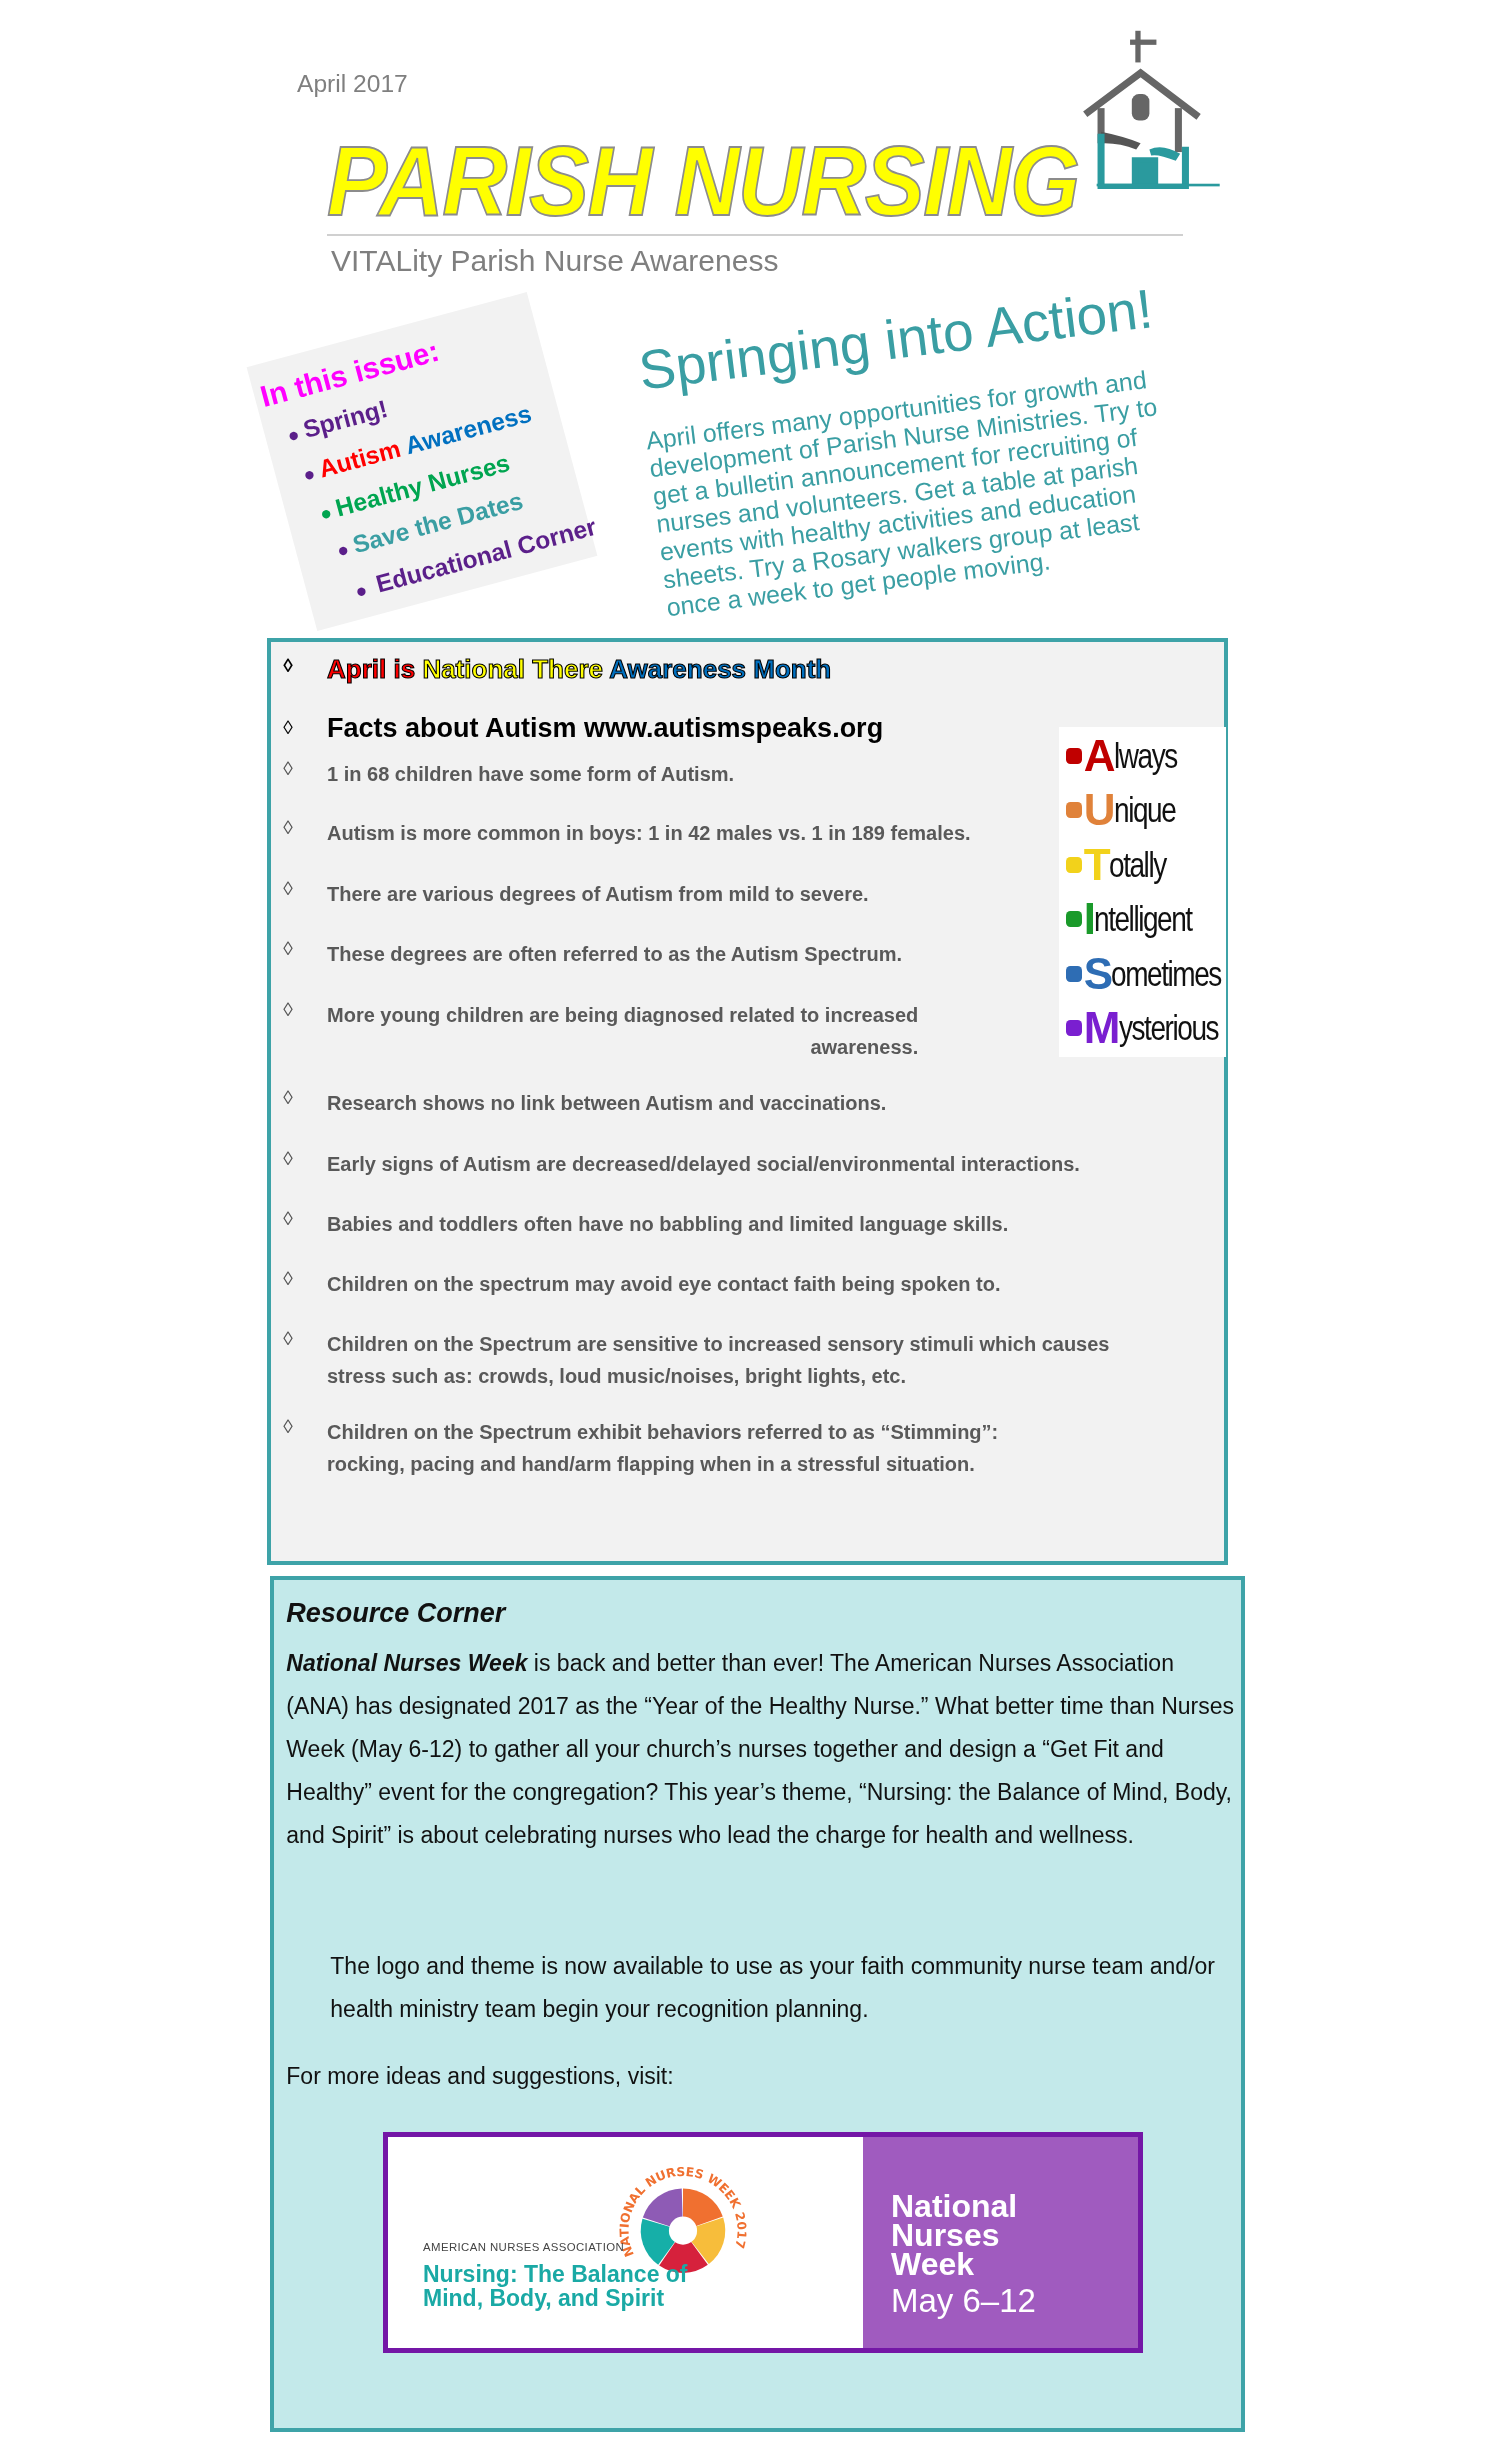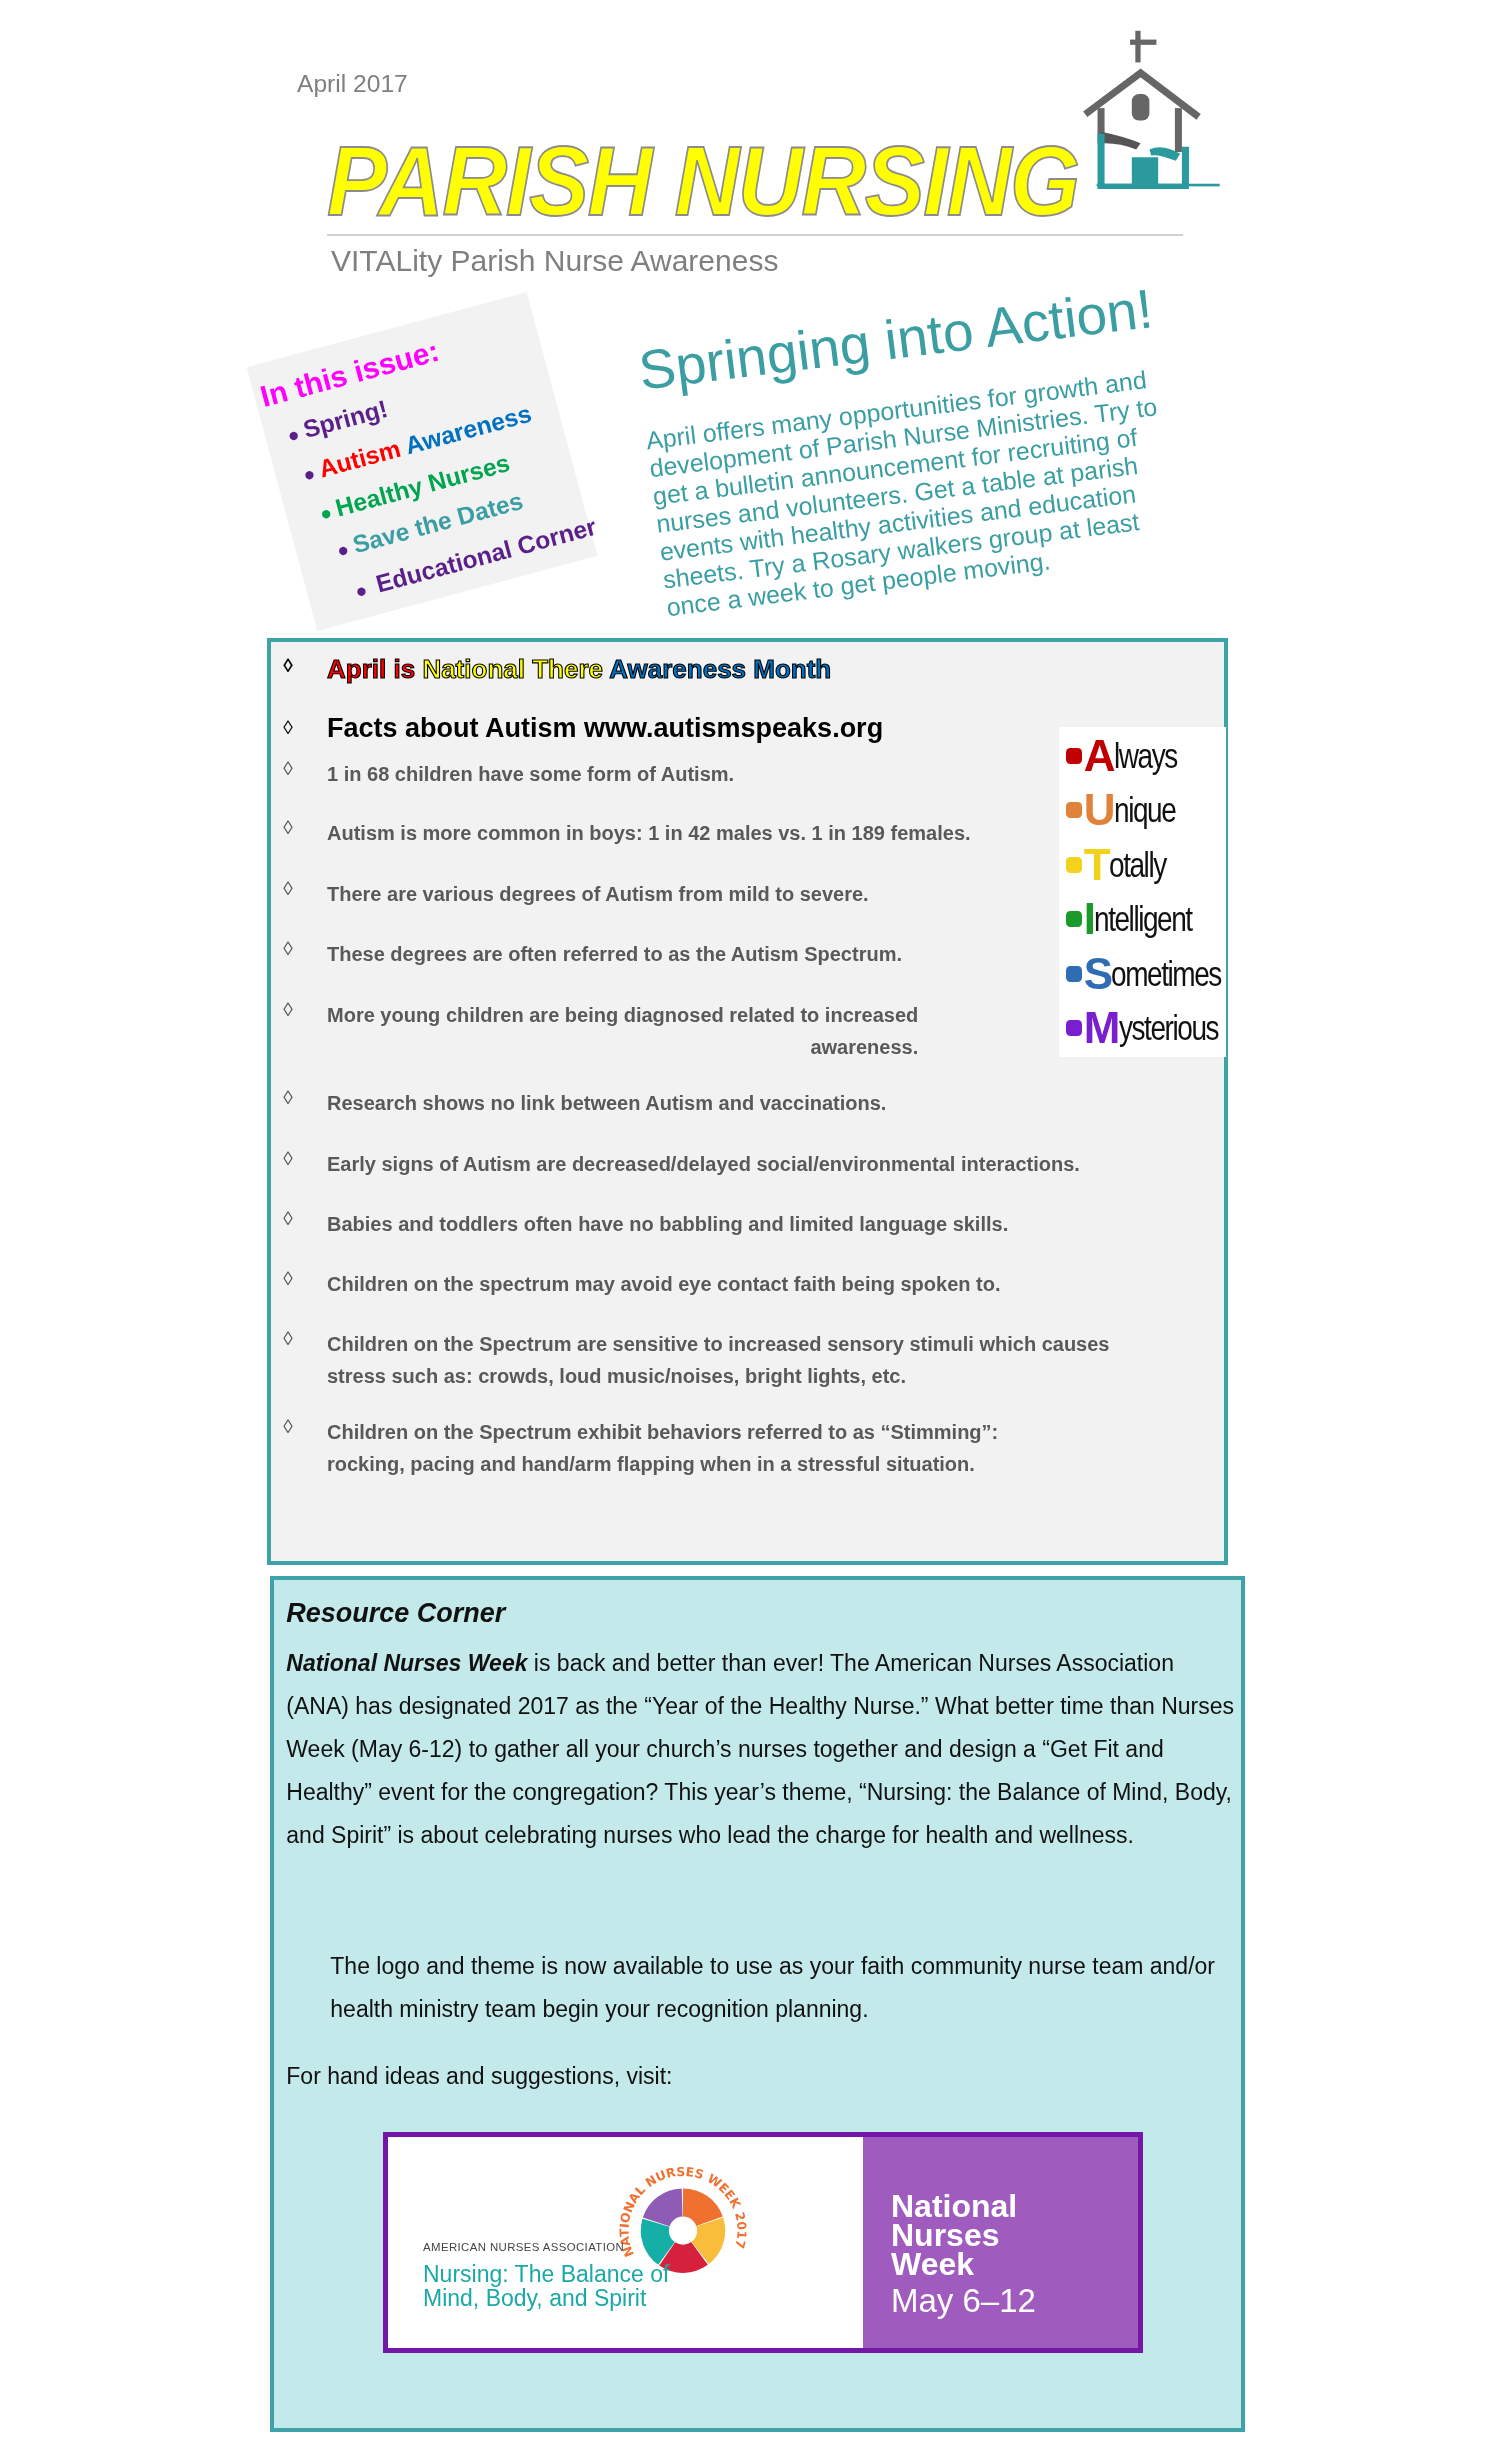--- a/index.html
+++ b/index.html
@@ -84,21 +84,21 @@
 
   
   #banner {
     left: 383px; top: 2132px; width: 760px; height: 221px; box-sizing: border-box;
     border: 5.3px solid #7417a6; background: #ffffff;
   }
   #banner-purple { position: absolute; left: 475px; top: 0; right: 0; bottom: 0; background: #a05bbf; }
   #banner-nnw { position: absolute; left: 28px; top: 55px; color: #fff; font-weight: bold; font-size: 32px; line-height: 29px; }
   #banner-dates { position: absolute; left: 28px; top: 145px; color: #fff; font-size: 33px; }
   #banner-ana { position: absolute; left: 35px; top: 104px; font-size: 11.4px; color: #444; letter-spacing: 0.4px; }
-  #banner-theme { position: absolute; left: 35px; top: 125px; font-size: 23px; line-height: 24px; font-weight: normal; color: #1aa9a5; }
+  #banner-theme { position: absolute; left: 35px; top: 125px; font-size: 23px; line-height: 24px; font-weight: bold; color: #1aa9a5; }
   #banner-wheel { position: absolute; left: 229px; top: 24.6px; width: 132px; height: 132px; }
 </style>
 </head>
 <body>
 
 <div id="date" class="abs">April 2017</div>
 <div id="title" class="abs">PARISH NURSING</div>
 <div id="rule" class="abs"></div>
 <div id="subtitle" class="abs">VITALity Parish Nurse Awareness</div>
 
@@ -213,21 +213,21 @@
       <div class="acr-row" style="top: 167px;"><span class="acr-piece" style="background: rgb(26, 154, 42);"></span><span class="acr-letter" style="color: rgb(26, 154, 42);">I</span><span class="acr-rest">ntelligent</span></div>
       <div class="acr-row" style="top: 222px;"><span class="acr-piece" style="background: rgb(46, 109, 180);"></span><span class="acr-letter" style="color: rgb(46, 109, 180);">S</span><span class="acr-rest">ometimes</span></div>
       <div class="acr-row" style="top: 276px;"><span class="acr-piece" style="background: rgb(122, 31, 208);"></span><span class="acr-letter" style="color: rgb(122, 31, 208);">M</span><span class="acr-rest">ysterious</span></div>
     </div>
 </div>
 
 <div id="res-box" class="abs">
   <div id="res-title">Resource Corner</div>
   <div id="res-p1" class="res-para"><b><i>National Nurses Week</i></b><span> is back and better than ever! The American Nurses Association (ANA) has designated 2017 as the “Year of the Healthy Nurse.” What better time than Nurses Week (May 6-12) to gather all your church’s nurses together and design a “Get Fit and Healthy” event for the congregation? This year’s theme, “Nursing: the Balance of Mind, Body, and Spirit” is about celebrating nurses who lead the charge for health and wellness.</span></div>
   <div id="res-p2" class="res-para">The logo and theme is now available to use as your faith community nurse team and/or health ministry team begin your recognition planning.</div>
-  <div id="res-p3" class="res-para">For hand ideas and suggestions, visit:</div>
+  <div id="res-p3" class="res-para">For more ideas and suggestions, visit:</div>
 </div>
 
 <div id="banner" class="abs">
   <div id="banner-wheel">
     <svg id="wheel-svg" width="132" height="132" viewBox="0 0 150 150">
       <defs>
           <path id="ringpath" d="M 22 110 A 62 62 0 1 1 128 110"></path>
         </defs>
       <text font-size="14" font-weight="bold" fill="#f07030" font-family="DejaVu Sans, sans-serif">
         <textPath href="#ringpath" startOffset="2%" id="ring-textpath">NATIONAL NURSES WEEK 2017</textPath>

